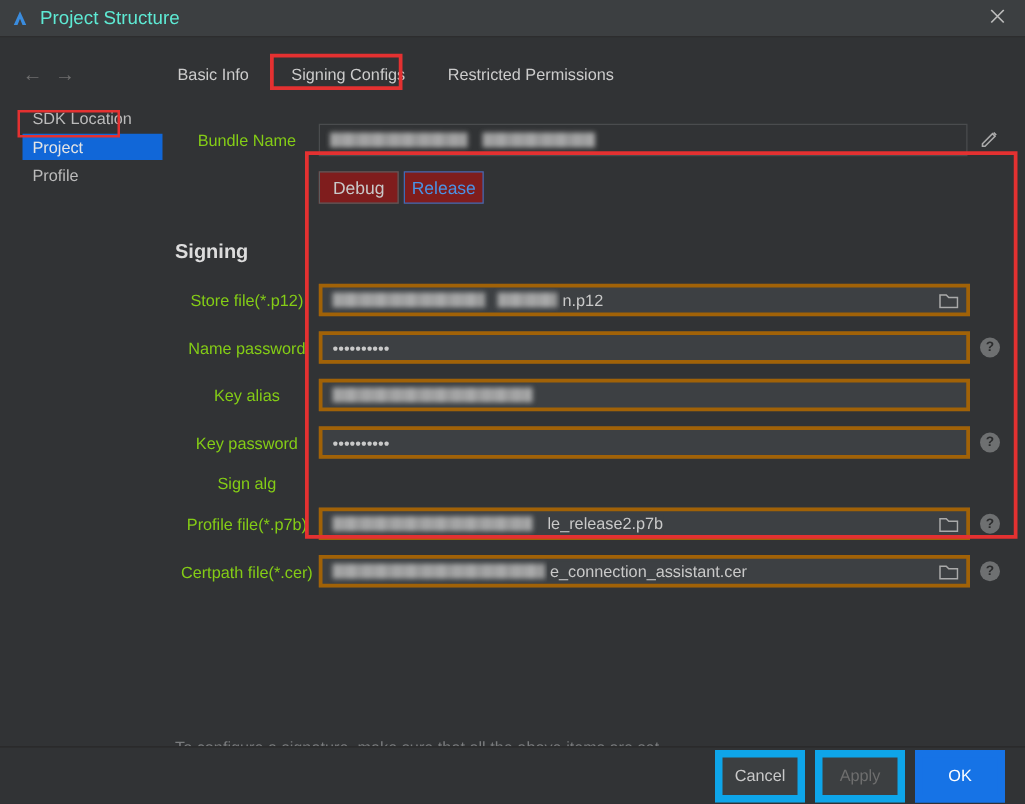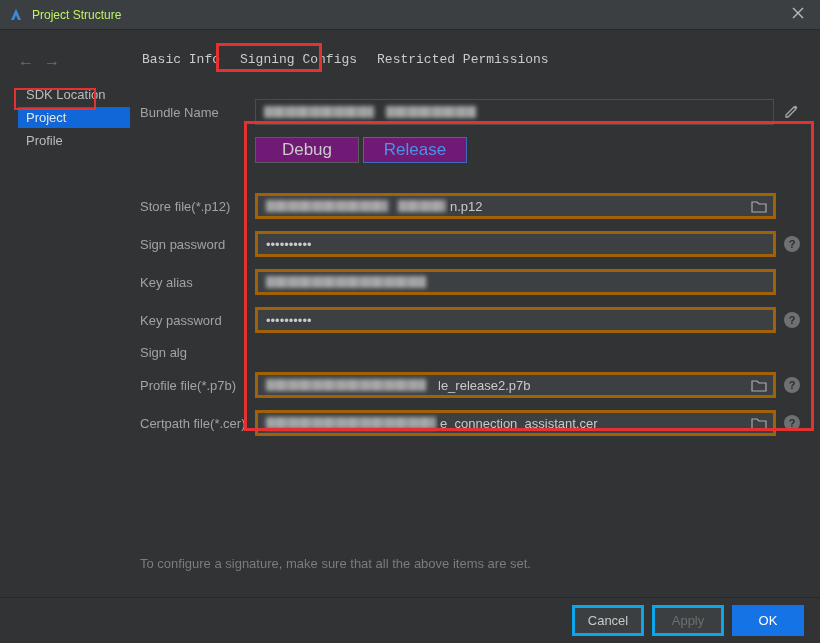--- a/index.html
+++ b/index.html
@@ -18,21 +18,21 @@
       background: #3c3f41;
       display: flex;
       align-items: center;
       padding: 0 8px;
       border-bottom: 1px solid #282828;
     }
     .titlebar .logo {
       width: 16px; height: 16px; margin-right: 8px;
       display: inline-flex; align-items: center; justify-content: center;
     }
-    .titlebar .title { color: #bef264; font-size: 12px; flex: 1; }
+    .titlebar .title { color: #5eead4; font-size: 15px; flex: 1; }
     .titlebar .close { color: #bbbbbb; padding: 4px 8px; cursor: pointer; }
     .content {
       display: flex;
       height: calc(100% - 30px - 46px);
       background: #313335;
       padding-top: 12px;
     }
     .sidebar {
       width: 130px;
       padding: 10px 0 0 18px;
@@ -60,24 +60,23 @@
       border: 2px solid #e43131;
       pointer-events: none;
     }
     .main {
       flex: 1;
       padding: 0 20px 0 10px;
       position: relative;
     }
     .tabs-row {
       display: flex;
-      gap: 16px;
+      gap: 30px;
       margin-bottom: 28px;
       padding-top: 6px;
-      font-family: Liberation Mono, monospace;
     }
     .tab {
       color: #cccccc;
       font-size: 13px;
       padding: 4px 2px;
       cursor: pointer;
     }
     .tab-highlight {
       position: absolute;
       left: 216px; top: 43px;
@@ -92,22 +91,23 @@
       border: 3px solid #e43131;
       pointer-events: none;
     }
     .row {
       display: flex;
       align-items: center;
       margin-bottom: 12px;
     }
     .label {
       width: 115px;
-      color: #a3a3a3;
-      font-size: 13px;
+      color: #84cc16;
+      font-size: 13px;
+      text-align: center;
     }
     .value-wrap {
       flex: 1;
       display: flex;
       align-items: center;
       position: relative;
     }
     .input-box {
       flex: 1;
       background: #3d4043;
@@ -152,27 +152,27 @@
       color: #c9c9c9;
       font-size: 13px;
       background: #3d4043;
       padding-left: 2px;
     }
     .mode-tabs {
       display: flex;
       margin-bottom: 18px;
     }
     .mode-tab {
-      width: 104px; height: 26px;
+      width: 64px; height: 26px;
       display: flex; align-items: center; justify-content: center;
       border: 1px solid #5a5c5e;
       color: #c9c9c9;
-      font-size: 17px;
-      cursor: pointer;
-      background: #701a75;
+      font-size: 14px;
+      cursor: pointer;
+      background: #7f1d1d;
     }
     .mode-tab.active {
       border: 1px solid #3a6db8;
       color: #4a93e6;
     }
     .mode-tab + .mode-tab { margin-left: 4px; }
     .section-heading {
       font-size: 16px;
       font-weight: bold;
       color: #dddddd;
@@ -189,22 +189,22 @@
       height: 46px;
       background: #313335;
       border-top: 1px solid #282828;
       display: flex;
       align-items: center;
       justify-content: flex-end;
       padding: 0 16px;
       gap: 8px;
     }
     .btn {
-      min-width: 72px; height: 31px;
-      border: 3px solid #0ea5e9;
+      min-width: 72px; height: 42px;
+      border: 6px solid #0ea5e9;
       background: #3c3f41;
       color: #c9c9c9;
       font-size: 13px;
       display: inline-flex; align-items: center; justify-content: center;
       cursor: pointer;
     }
     .btn.disabled { color: #6e6e6e; cursor: default; }
     .btn.primary { background: #1673e6; border-color: #1673e6; color: #ffffff; }
   </style>
 </head>
@@ -258,40 +258,41 @@
     </div>
 
     <div class="row">
       <div class="label"></div>
       <div class="mode-tabs">
         <div class="mode-tab">Debug</div>
         <div class="mode-tab active">Release</div>
       </div>
     </div>
 
+    <div class="section-heading">Signing</div>
 
     <div class="row">
       <div class="label">Store file(*.p12)</div>
       <div class="value-wrap">
         <div class="input-box">
           <div class="pixelate" style="left:8px; width:122px;"></div>
           <div class="pixelate" style="left:140px; width:48px;"></div>
           <span class="suffix-text" style="left:190px;">n.p12</span>
           <span class="folder-icon">
             <svg width="16" height="14" viewBox="0 0 16 14">
                 <path d="M1 3 L6 3 L8 5 L15 5 L15 13 L1 13 Z" fill="none" stroke="#aaaaaa" stroke-width="1.2"></path>
               </svg>
           </span>
         </div>
         <span style="width:24px;"></span>
       </div>
     </div>
 
     <div class="row">
-      <div class="label">Sign password</div>
+      <div class="label">Name password</div>
       <div class="value-wrap">
         <div class="input-box">••••••••••</div>
         <span class="help-icon">?</span>
       </div>
     </div>
 
     <div class="row">
       <div class="label">Key alias</div>
       <div class="value-wrap">
         <div class="input-box">

